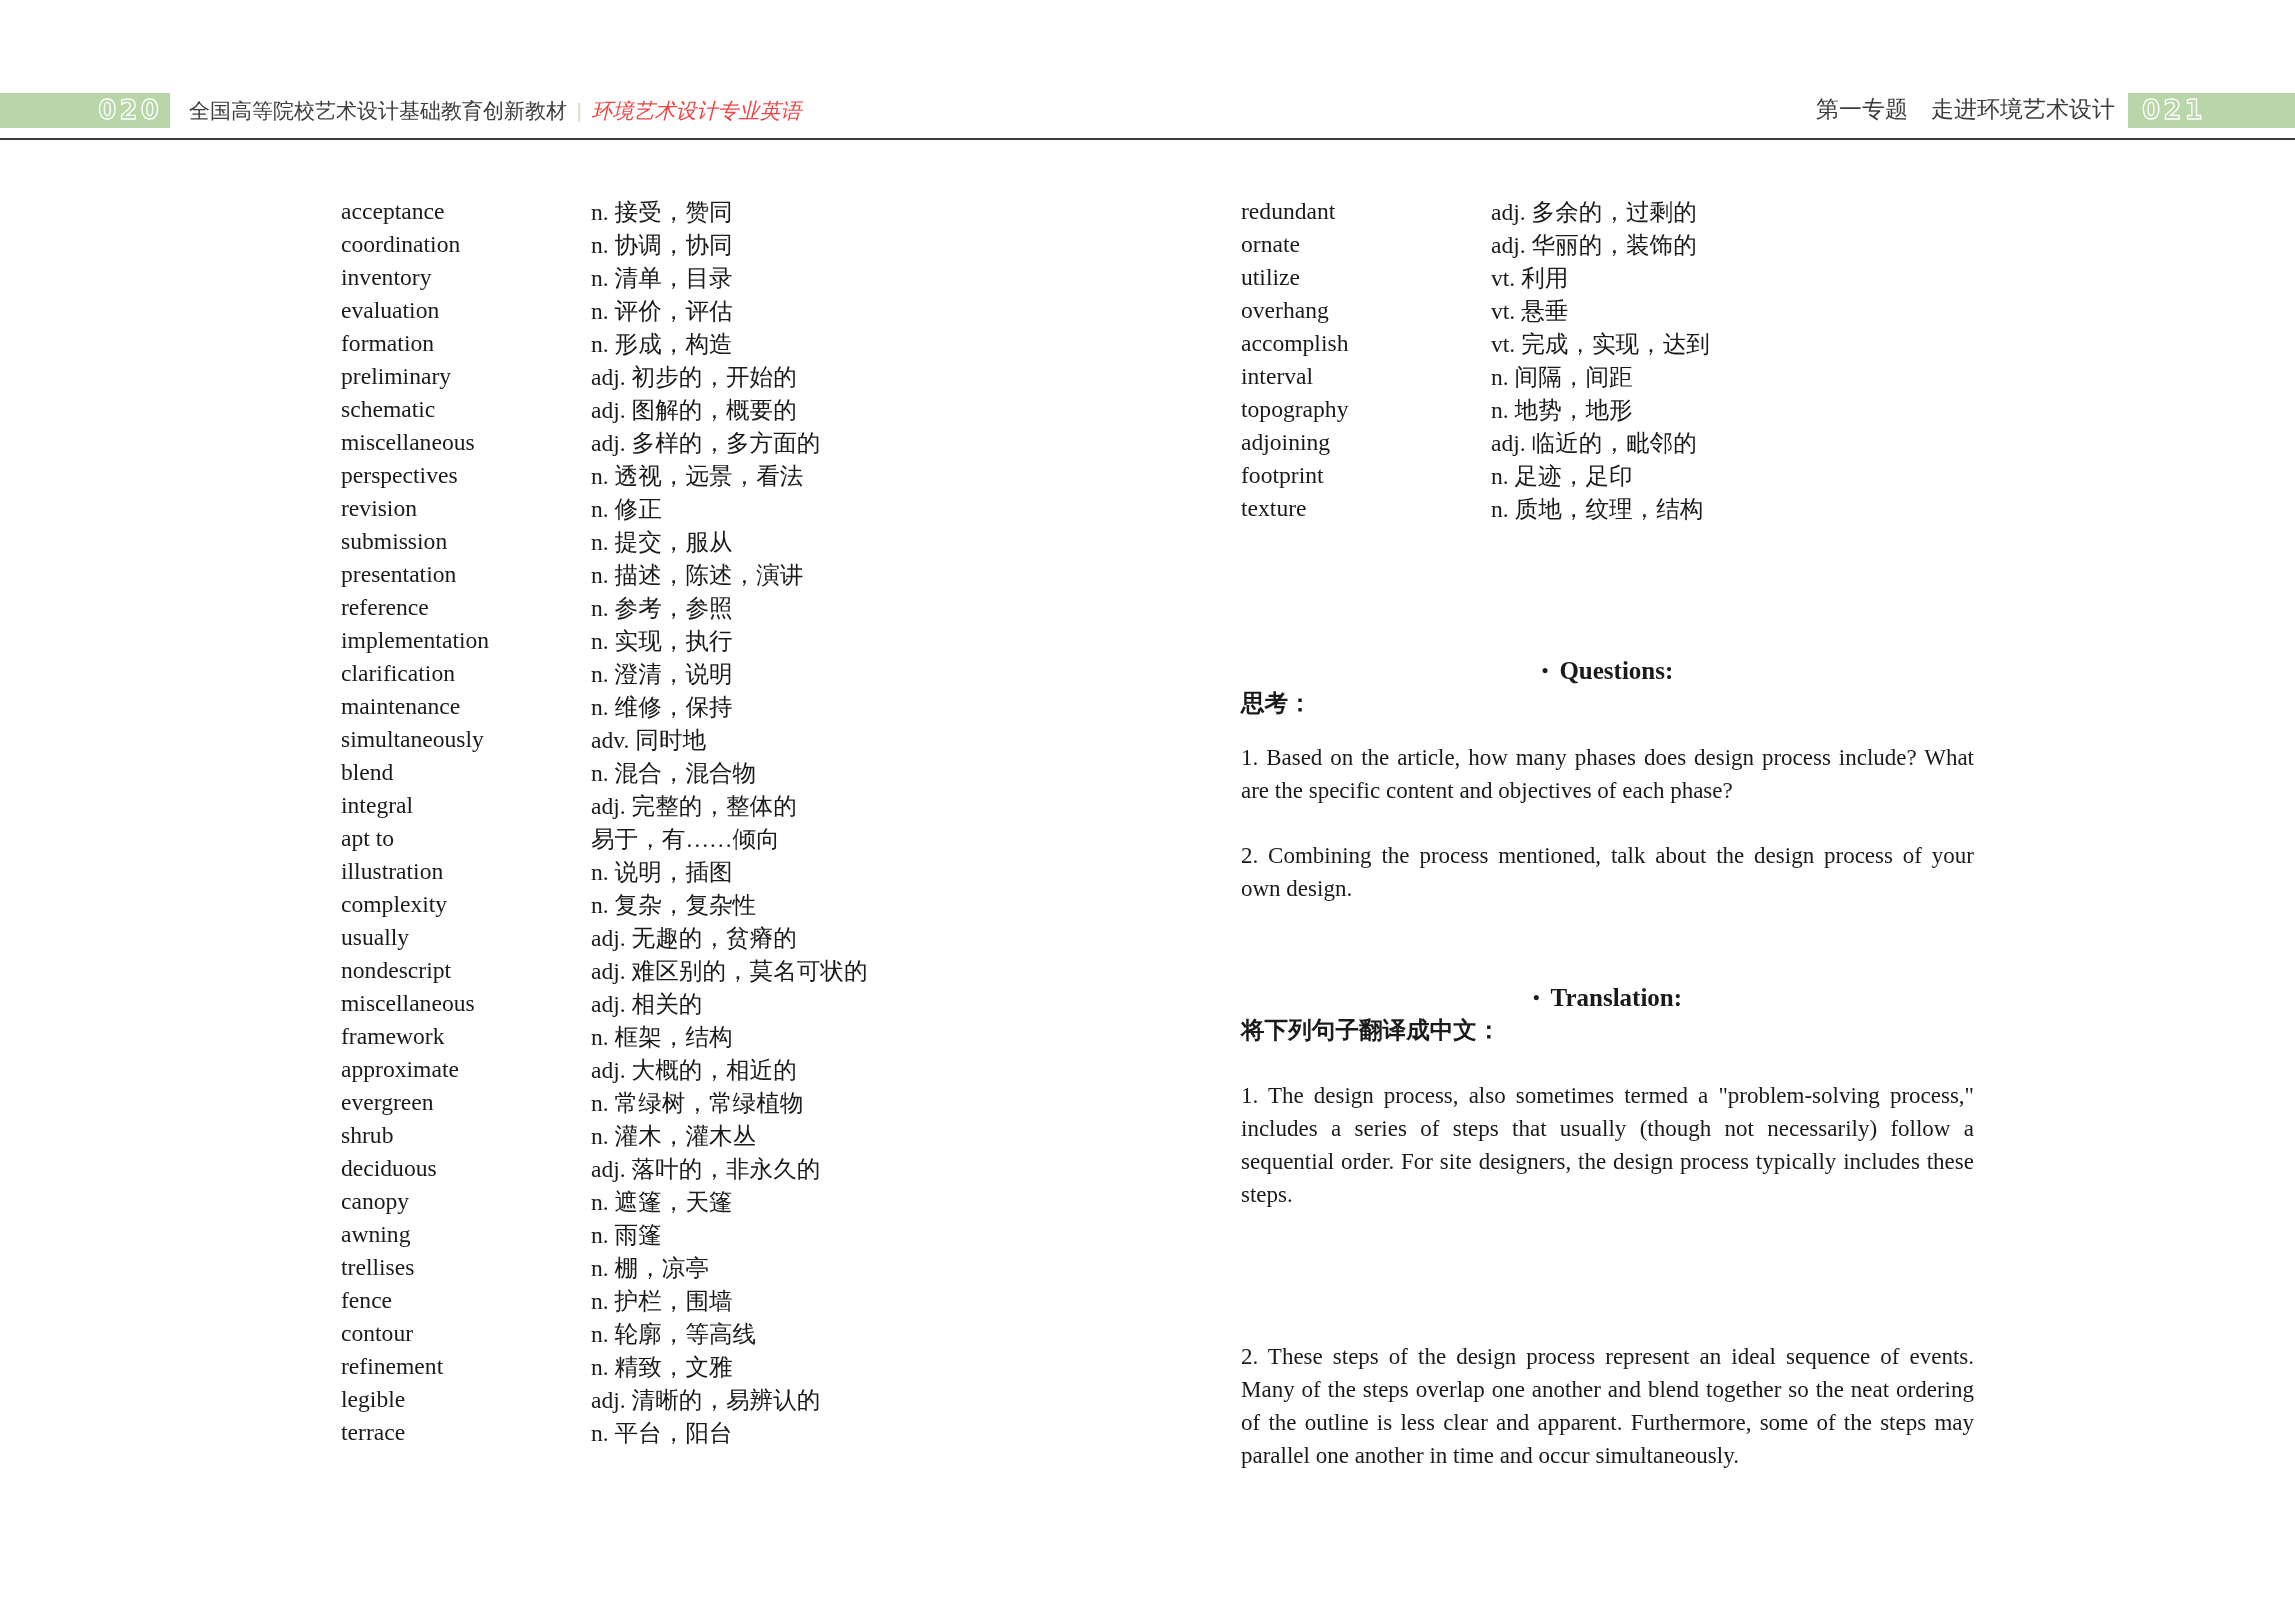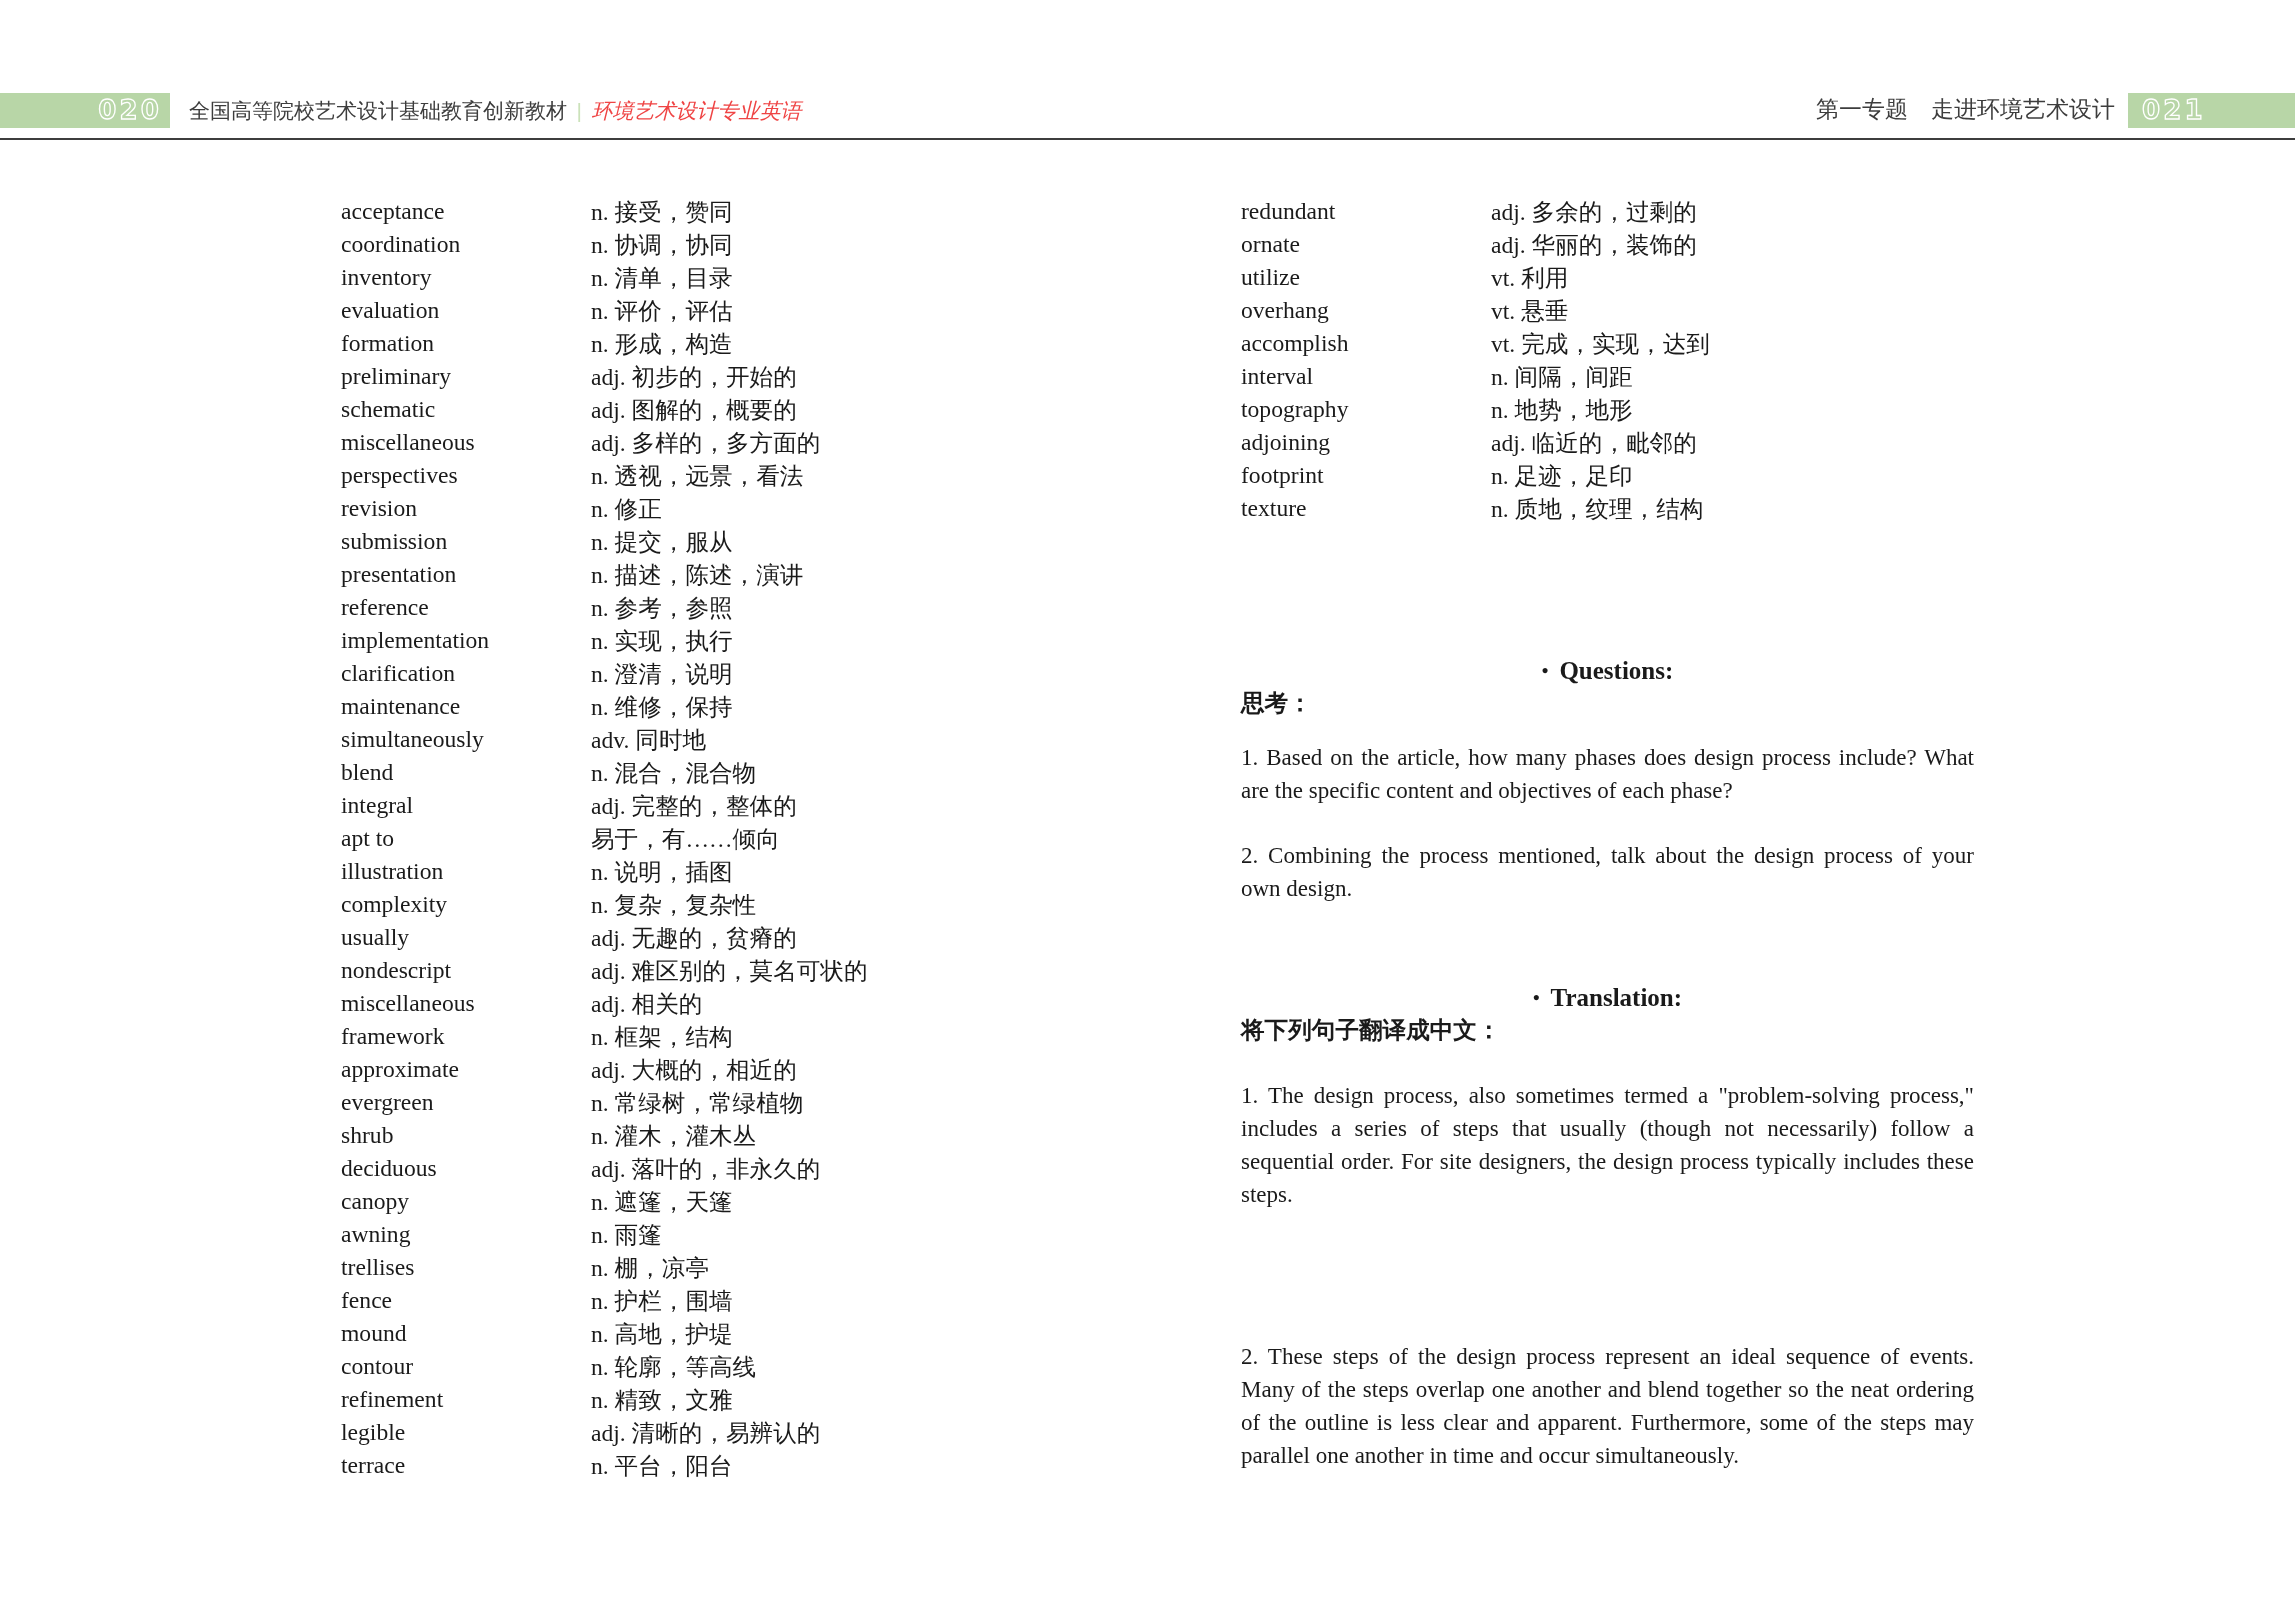--- a/index.html
+++ b/index.html
@@ -252,24 +252,20 @@
   <div class="vocab-row">
     <span class="vocab-word">trellises</span>
     <span class="vocab-def">n. 棚，凉亭</span>
   </div>
 
   <div class="vocab-row">
     <span class="vocab-word">fence</span>
     <span class="vocab-def">n. 护栏，围墙</span>
   </div>
 
-  <div class="vocab-row">
-    <span class="vocab-word">mound</span>
-    <span class="vocab-def">n. 高地，护堤</span>
-  </div>
 
   <div class="vocab-row">
     <span class="vocab-word">contour</span>
     <span class="vocab-def">n. 轮廓，等高线</span>
   </div>
 
   <div class="vocab-row">
     <span class="vocab-word">refinement</span>
     <span class="vocab-def">n. 精致，文雅</span>
   </div>

